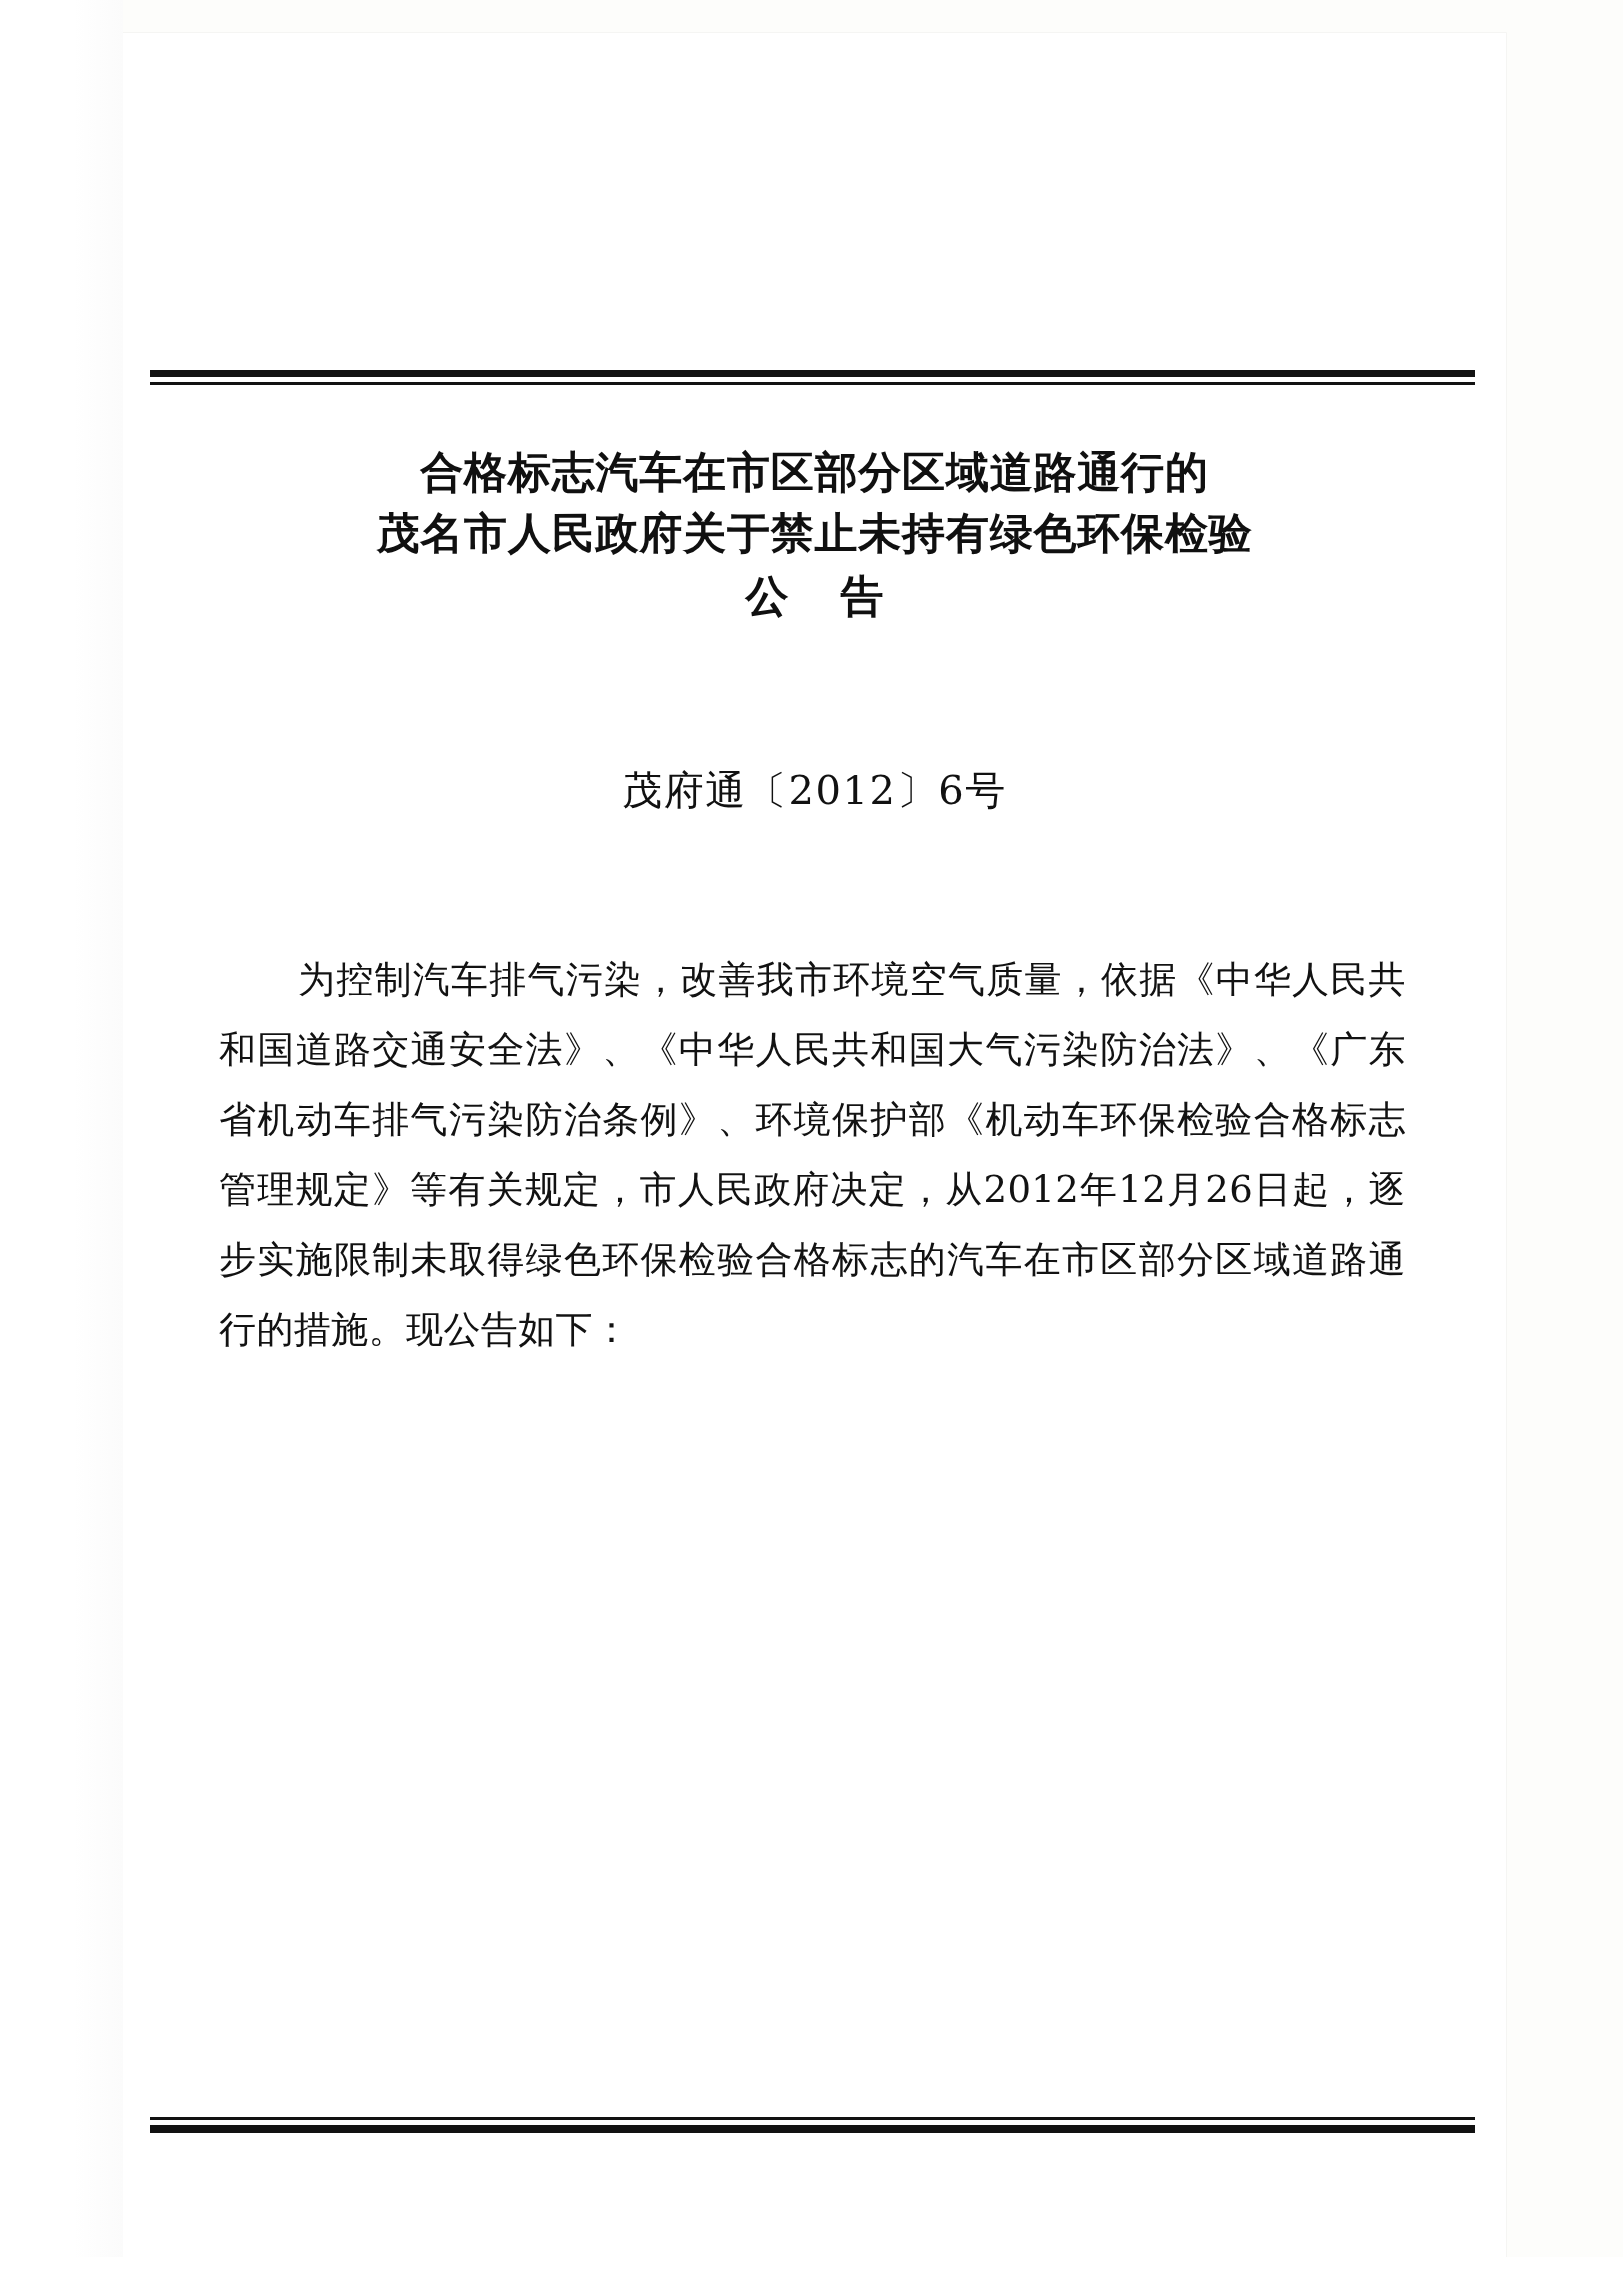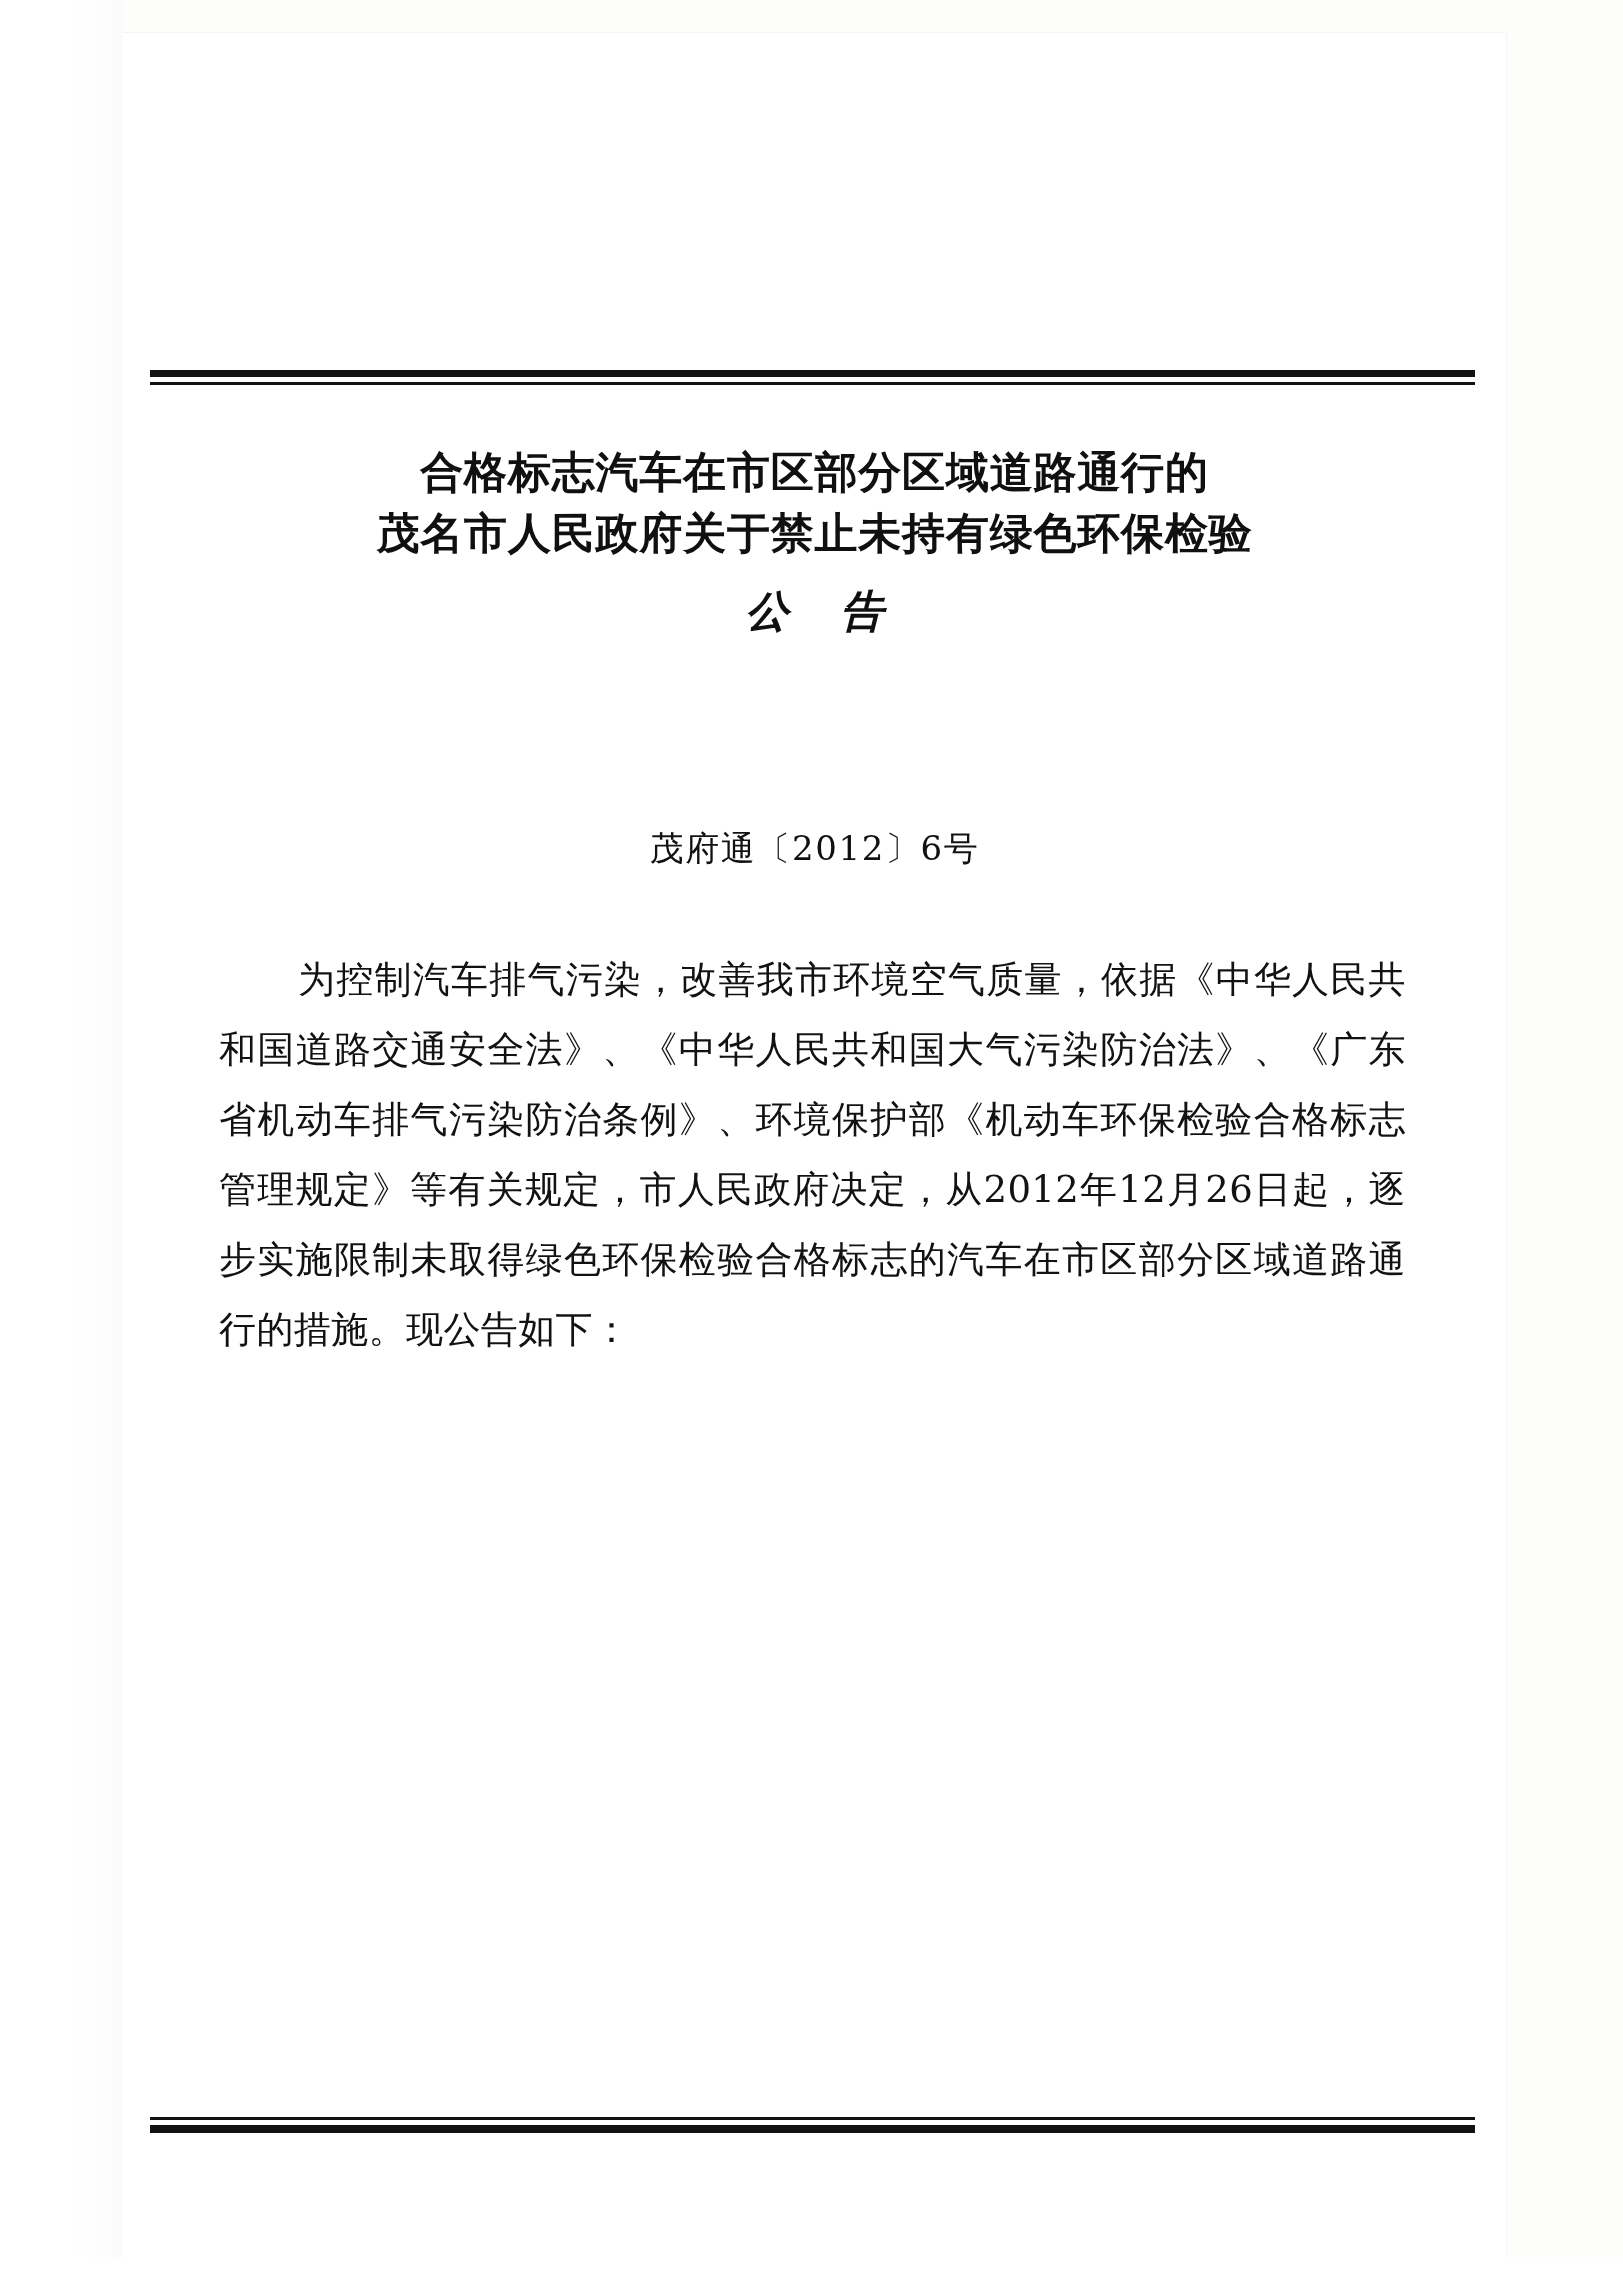--- a/index.html
+++ b/index.html
@@ -83,32 +83,31 @@
     line-height: 1.42;
     letter-spacing: 0.8px;
     color: #101010;
   }
   .doc-title .line {
     display: block;
   }
   .doc-title .line3 {
     letter-spacing: 52px;
     text-indent: 52px;
-    margin-top: 17px;
-    font-style: italic;
+    margin-top: 2px;
   }
 
   
   .doc-number {
     position: absolute;
     left: 209px;
-    top: 826px;
+    top: 763px;
     width: 1211px;
     text-align: center;
-    font-size: 34px;
+    font-size: 40px;
     letter-spacing: 1.6px;
     color: #111;
   }
 
   
   .body-text {
     position: absolute;
     left: 219px;
     top: 945px;
     width: 1191px;

